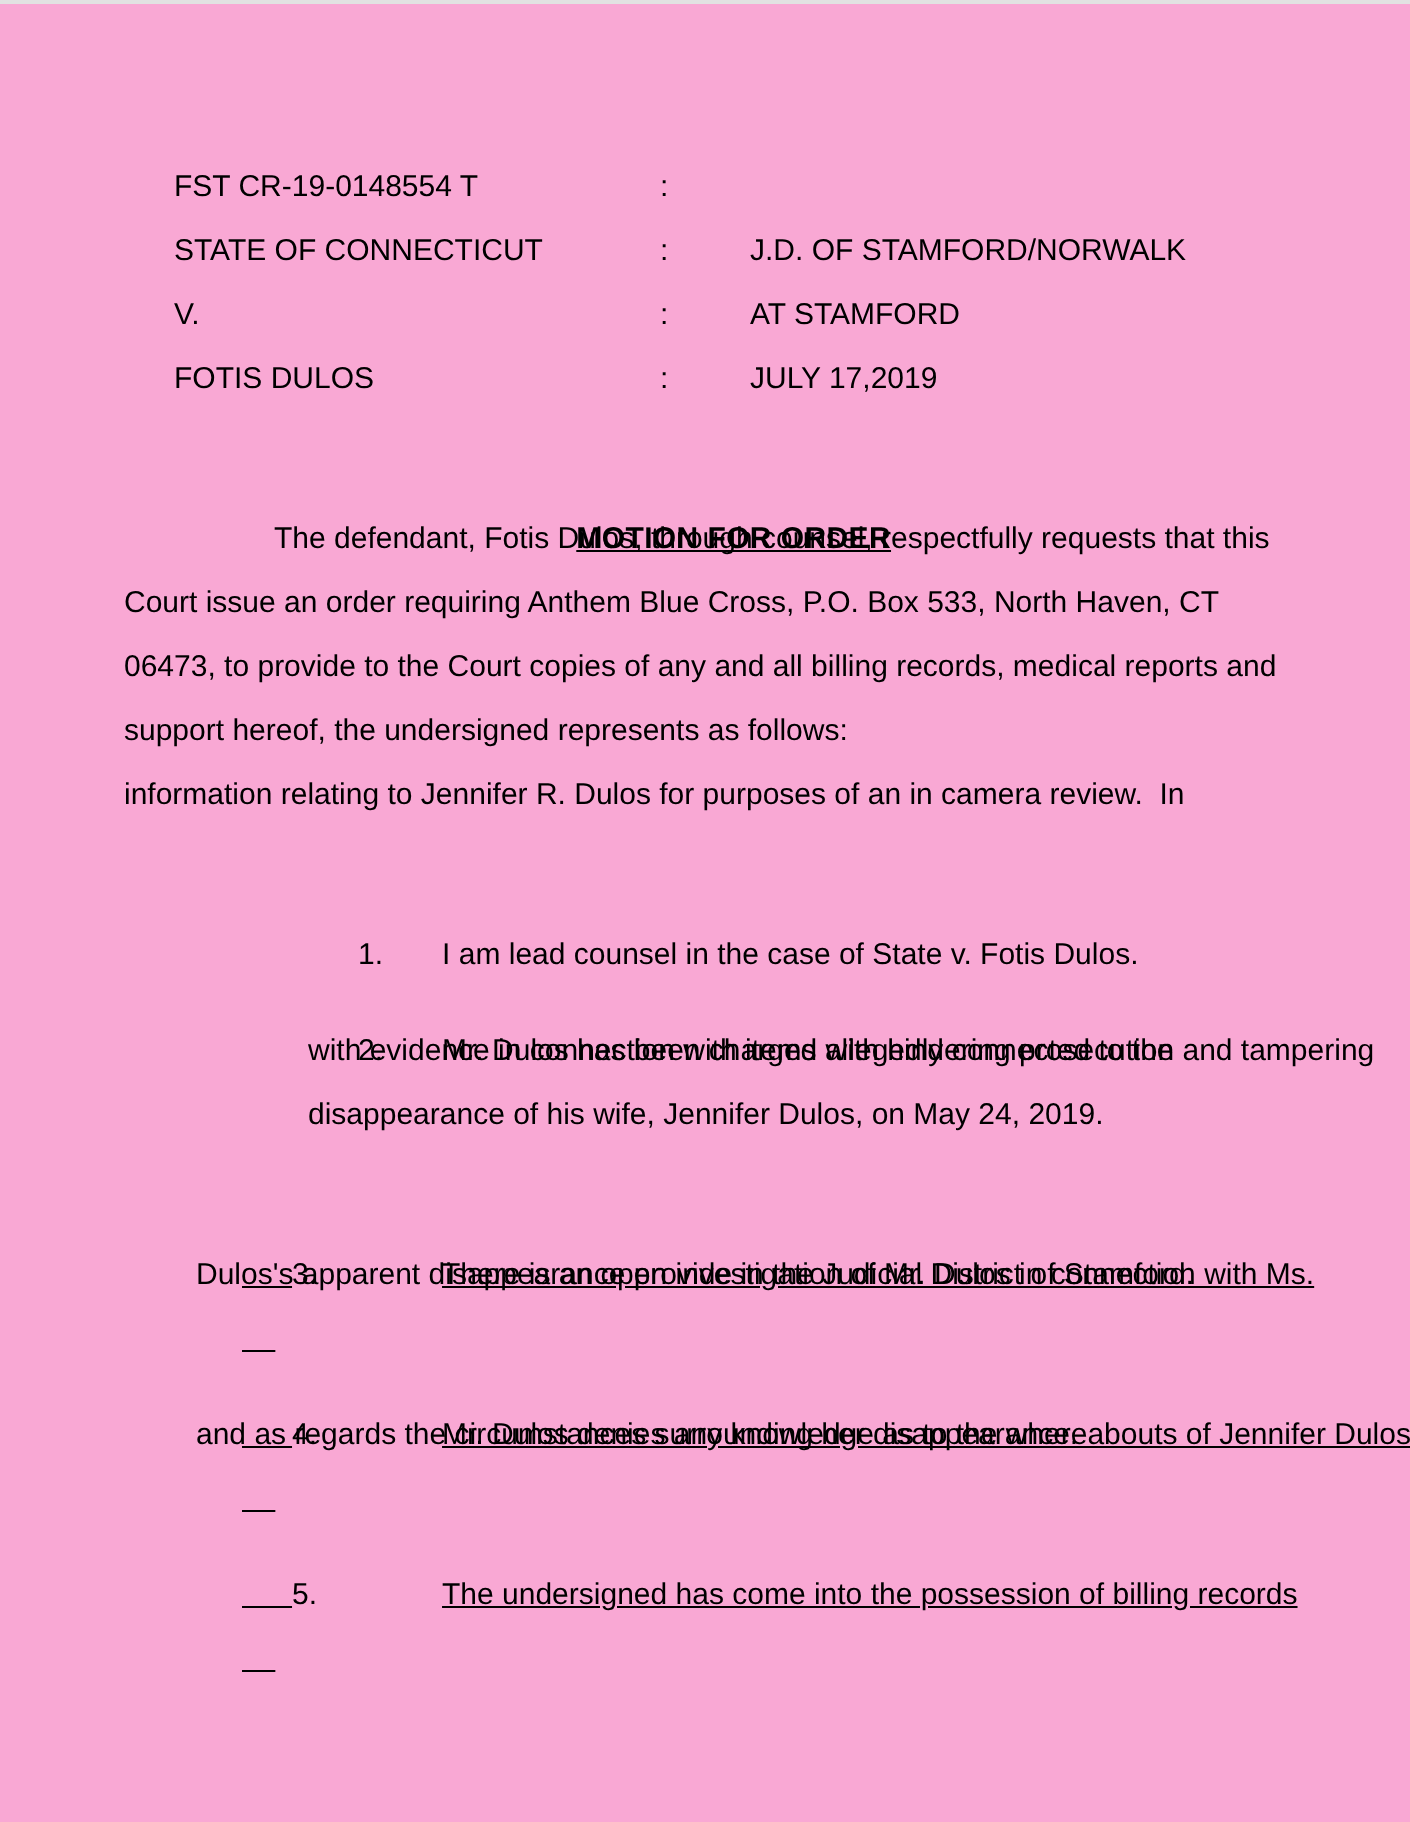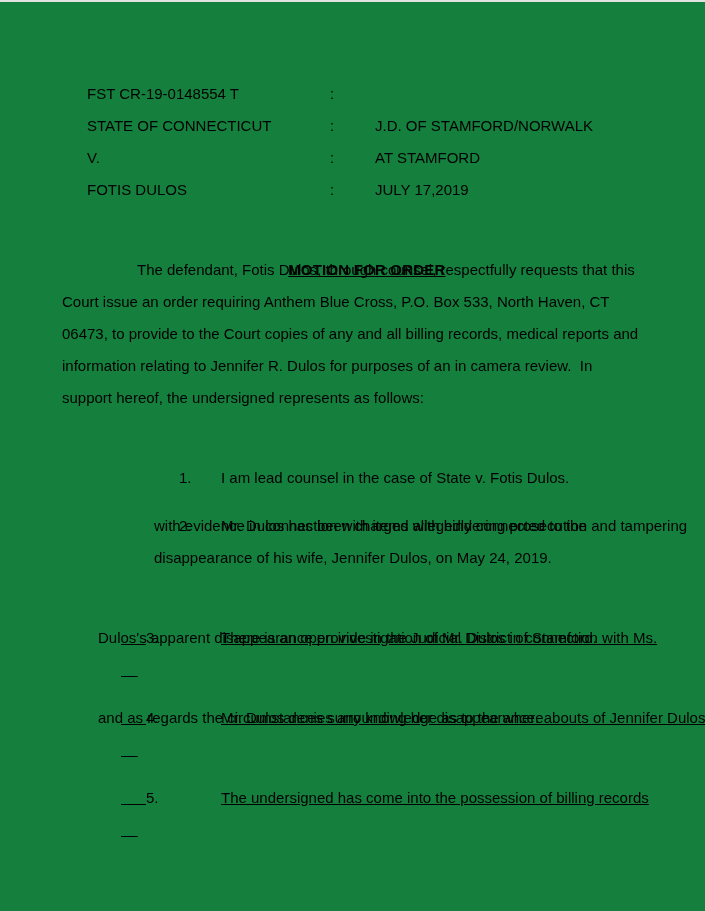--- a/index.html
+++ b/index.html
@@ -1,21 +1,21 @@
 <!DOCTYPE html>
 <html><head>
 <meta charset="utf-8">
 <style>
   html, body { margin: 0; padding: 0; background: #ffffff; }
   .page {
     position: relative;
     width: 705px;
     height: 911px;
     box-sizing: border-box;
-    background: #15803d;
+    background: #f9a8d4;
     border-top: 2px solid #e2e2e2;
     padding-top: 76px;
     font-family: "Liberation Sans", sans-serif;
     font-size: 15px;
     color: #000000;
     overflow: hidden;
   }
   .line {
     height: 32px;
     line-height: 32px;
@@ -81,22 +81,22 @@
   </div>
 
   <div class="line title-line">
     <span class="title-text">MOTION FOR ORDER</span>
   </div>
 
   <div class="intro">
     <div class="line first">The defendant, Fotis Dulos, through counsel, respectfully requests that this</div>
     <div class="line">Court issue an order requiring Anthem Blue Cross, P.O. Box 533, North Haven, CT</div>
     <div class="line">06473, to provide to the Court copies of any and all billing records, medical reports and</div>
+    <div class="line">support hereof, the undersigned represents as follows:</div>
     <div class="line">information relating to Jennifer R. Dulos for purposes of an in camera review.  In</div>
-    <div class="line">support hereof, the undersigned represents as follows:</div>
   </div>
 
   <div class="item ind-a">
     <div class="line item-first">
       <span class="num">1.</span><span>I am lead counsel in the case of State v. Fotis Dulos.</span>
     </div>
   </div>
 
   <div class="item ind-a">
     <div class="line item-first">

